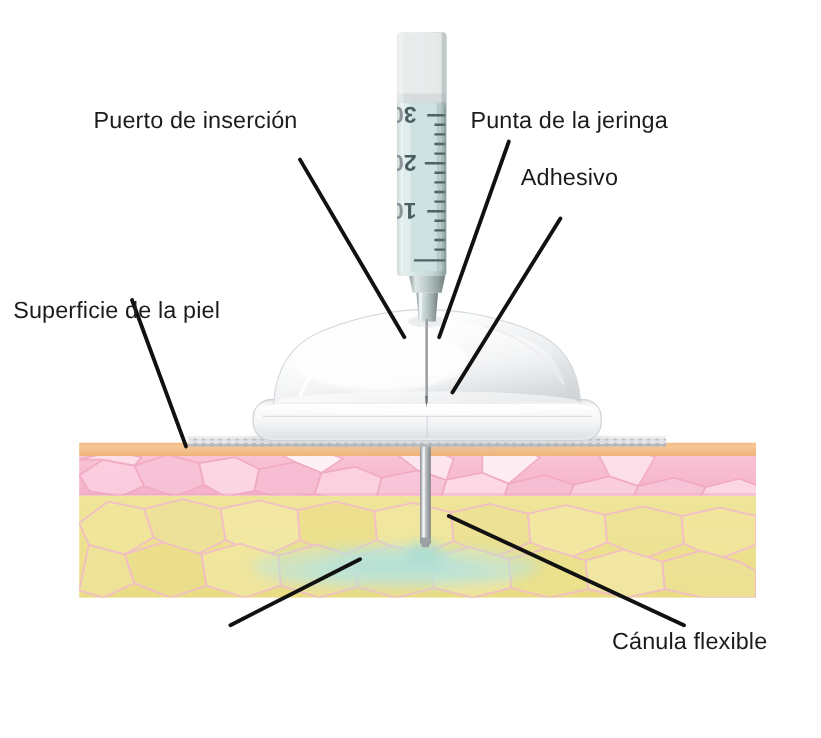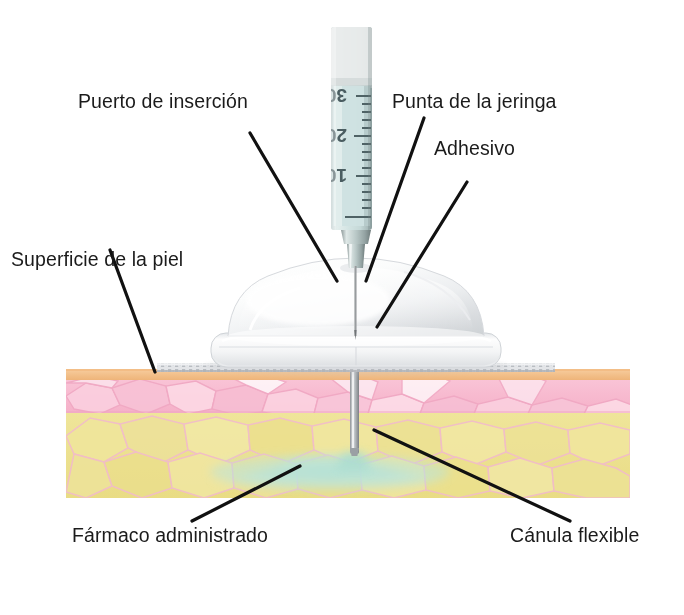--- a/index.html
+++ b/index.html
@@ -259,17 +259,16 @@
   </svg>
 
   <div class="lbl" style="left:78px;top:92px;">Puerto de inserción</div>
 
   <div class="lbl" style="left:392px;top:92px;">Punta de la jeringa</div>
 
   <div class="lbl" style="left:434px;top:139px;">Adhesivo</div>
 
   <div class="lbl" style="left:11px;top:226px;margin-top:24px;">Superficie de la piel</div>
 
-  <div class="lbl" style="left:72px;top:526px;">Fármaco administrado</div>
 
   <div class="lbl" style="left:510px;top:526px;">Cánula flexible</div>
 
 </div>
 
 </body></html>

